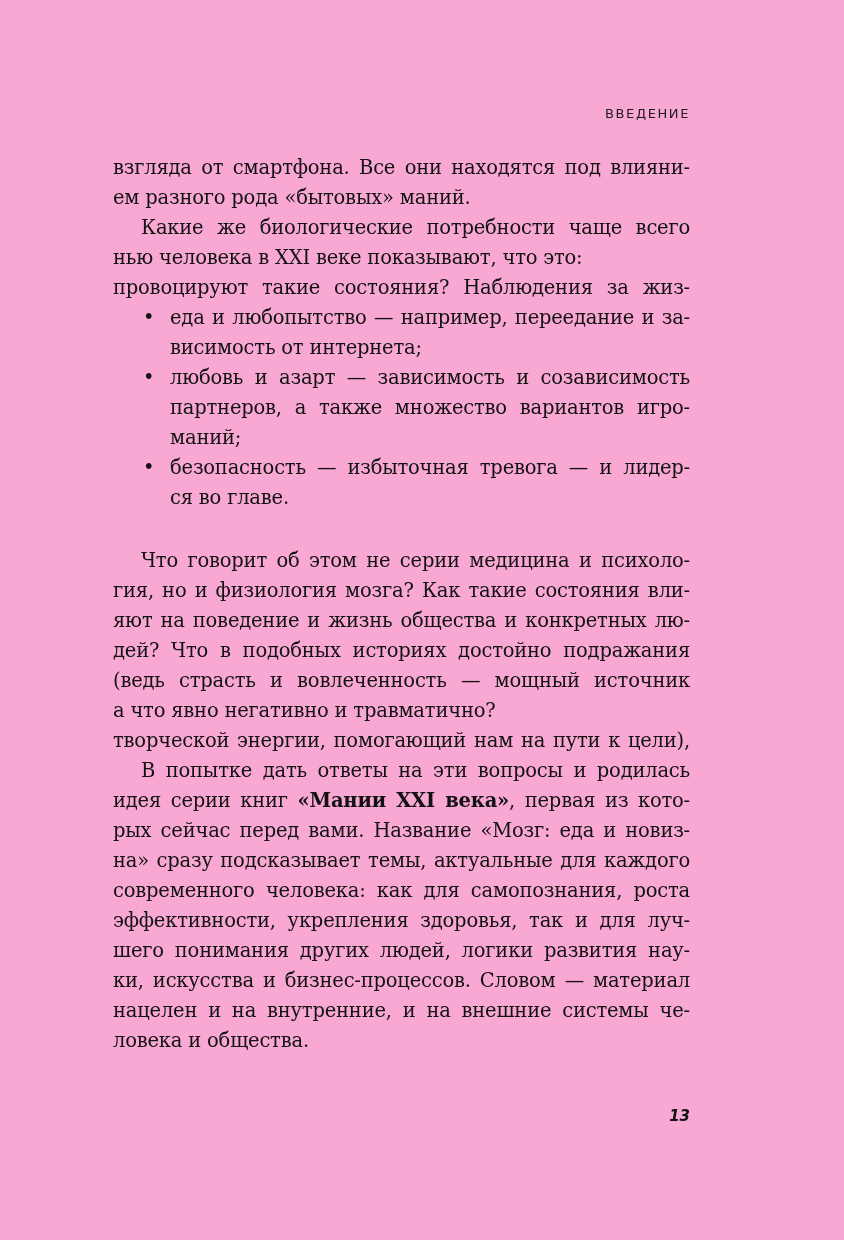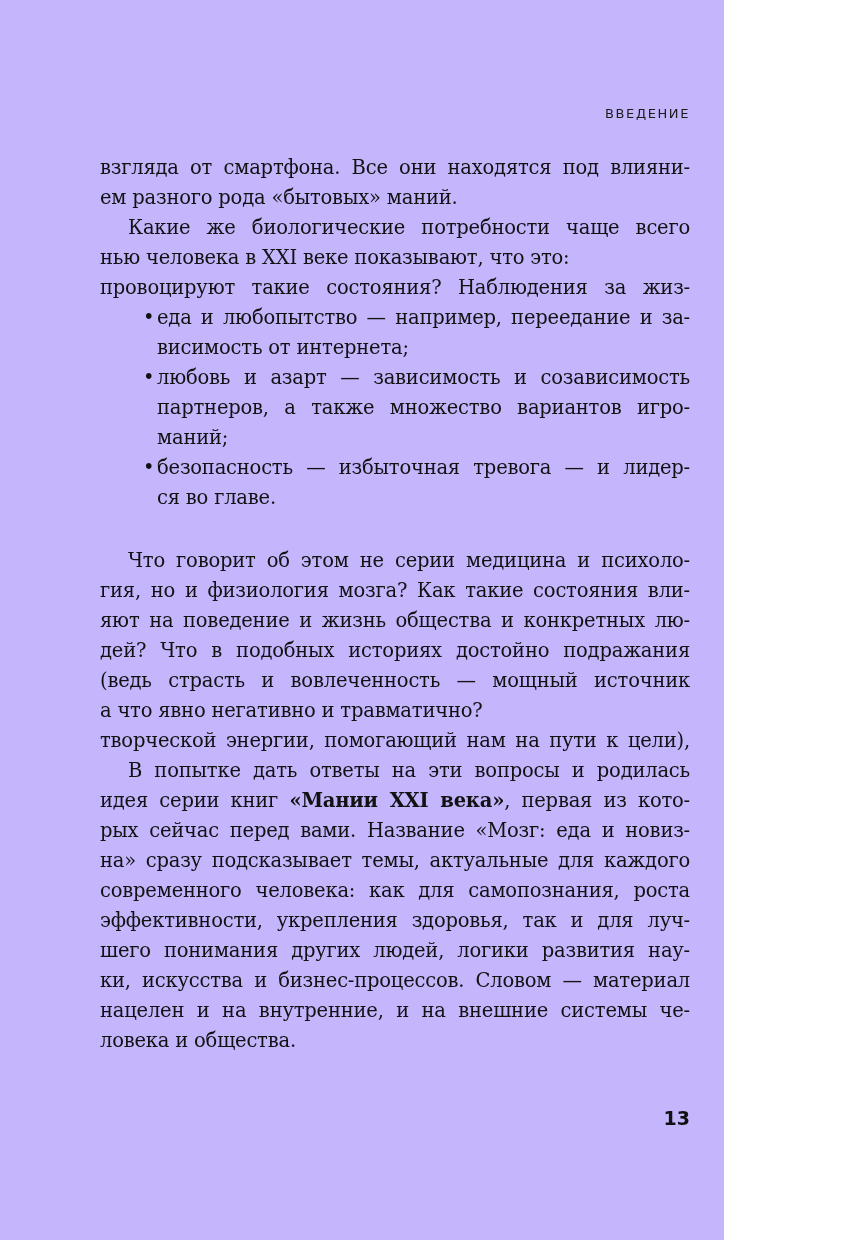--- a/index.html
+++ b/index.html
@@ -2,23 +2,23 @@
 <html lang="ru"><head>
 <meta charset="utf-8">
 <style>
   html, body {
     margin: 0;
     padding: 0;
     background: #ffffff;
   }
   .page {
     position: relative;
-    width: 724px;
+    width: 844px;
     height: 1240px;
-    background: #c4b5fd;
+    background: #f9a8d4;
     overflow: hidden;
   }
   .running-header {
     position: absolute;
     top: 106px;
     left: 100px;
     width: 590px;
     text-align: right;
     font-family: "DejaVu Sans", "Liberation Sans", sans-serif;
     font-size: 13px;
@@ -35,20 +35,21 @@
     font-size: 19.5px;
     line-height: 30px;
     letter-spacing: -0.2px;
     color: #121212;
   }
   .para { margin: 0; }
   .para-gap { margin-top: 33px; }
   .ln {
     display: block;
     min-height: 30px;
+    margin-left: 13px;
   }
   .j {
     text-align: justify;
     text-align-last: justify;
   }
   .last { text-align: left; }
   .ind { text-indent: 28px; }
   .bold { font-weight: bold; }
   .li {
     position: relative;
@@ -60,23 +61,24 @@
     top: 0;
     line-height: 30px;
   }
   .page-number {
     position: absolute;
     top: 1107px;
     left: 100px;
     width: 590px;
     text-align: right;
     font-family: "DejaVu Sans", "Liberation Sans", sans-serif;
-    font-size: 19px;
+    font-size: 15px;
     font-weight: bold;
     color: #111111;
+    font-style: italic;
   }
 </style>
 </head>
 <body>
 
 <div class="page">
 
   <div class="running-header">ВВЕДЕНИЕ</div>
 
   <div class="body-text">

